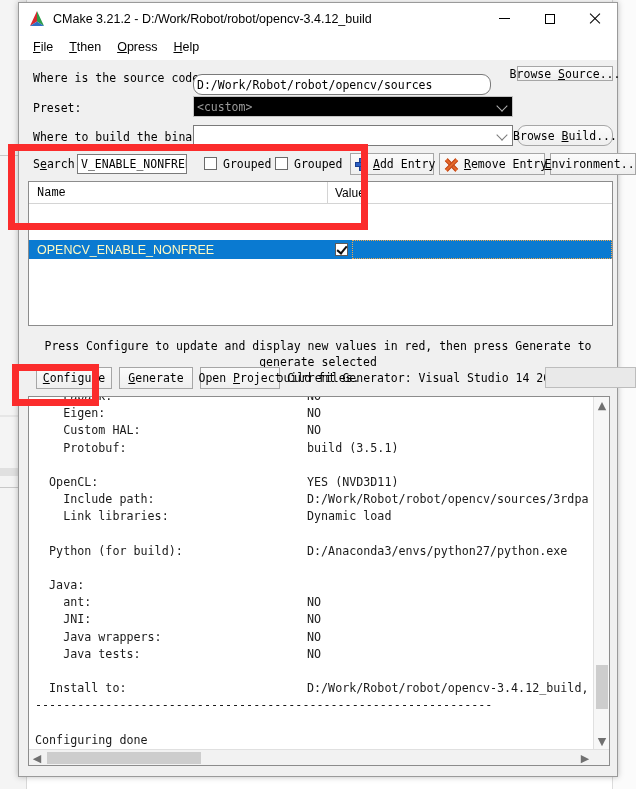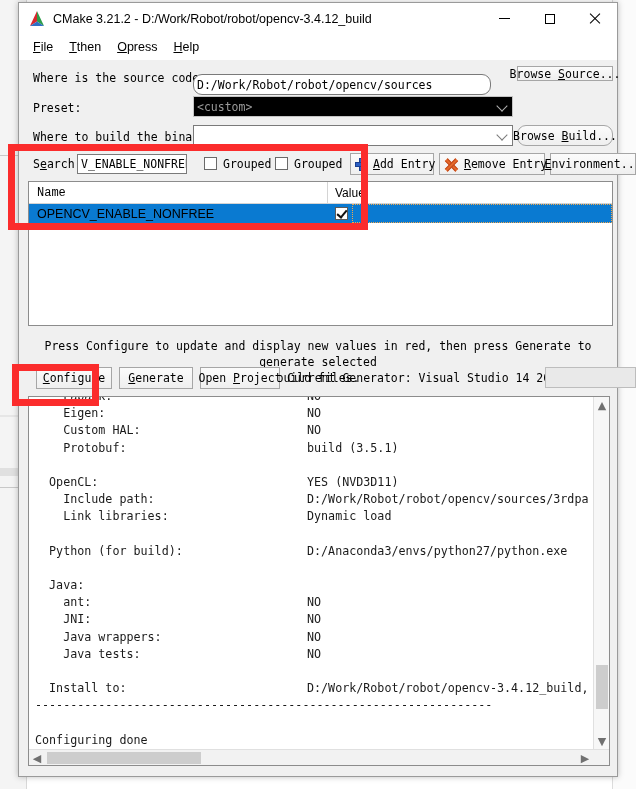--- a/index.html
+++ b/index.html
@@ -178,22 +178,23 @@
     font-family: "Liberation Sans", sans-serif;
     font-size: 12px; color: #000;
   }
   .th-name { flex: none; padding-left: 8px; font-family: Liberation Mono, monospace; }
   .th-sep { position: absolute; top: 0; width: 1px; height: 21px; background: #d4d4d4; }
   .th-value { position: absolute; }
   .tbl-row {
     height: 19px; background: #0a7ad1;
     display: flex; align-items: center;
     font-family: "Liberation Sans", sans-serif;
-    font-size: 12.5px; color: #000000;
+    font-size: 12.5px; color: #fef9c3;
     position: relative;
+    margin-top: 36px;
   }
   .cell-name { padding-left: 8px; }
   .row-chk {
     position: absolute; width: 13px; height: 13px;
     background: #fff; border: 1px solid #5a5a5a; box-sizing: border-box;
   }
   .row-chk:after {
     content: ""; position: absolute; left: 3px; top: 0px;
     width: 4px; height: 8px;
     border-right: 2px solid #111; border-bottom: 2px solid #111;

